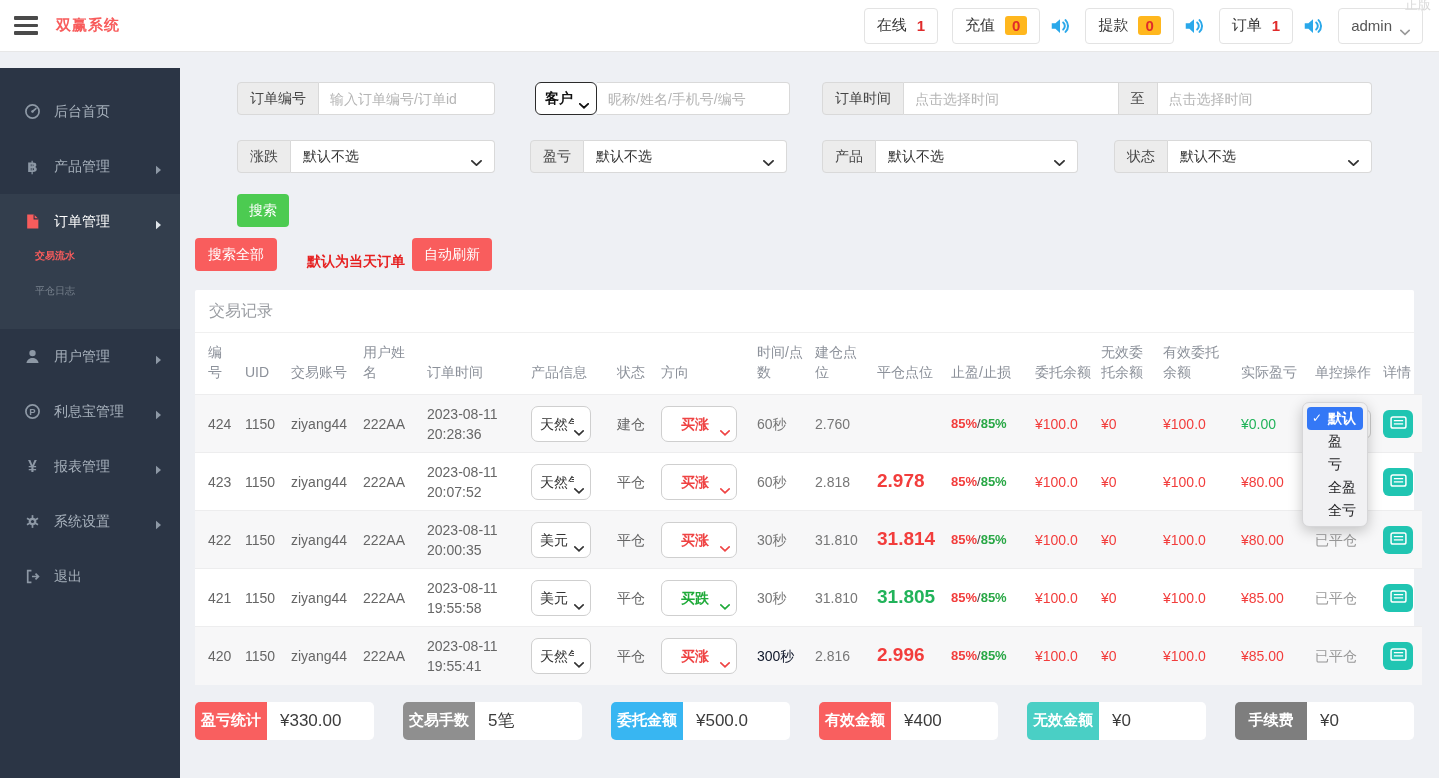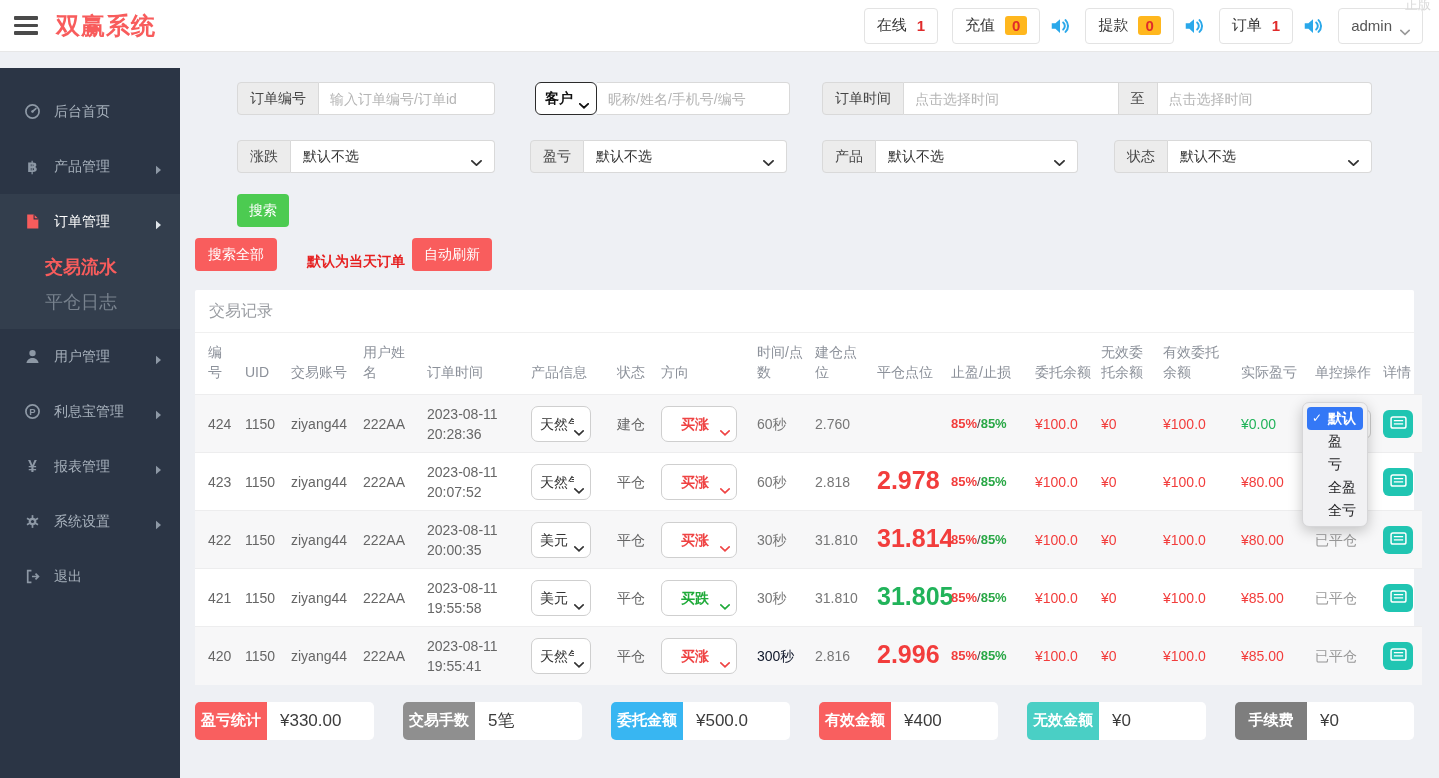--- a/index.html
+++ b/index.html
@@ -3,40 +3,40 @@
 <meta charset="utf-8">
 <style>
   * { margin:0; padding:0; box-sizing:border-box; }
   html,body { width:1439px; height:778px; font-family:"Liberation Sans","DejaVu Sans",sans-serif; background:#eef0f4; overflow:hidden; position:relative; }
 
   
   .header { position:absolute; top:0; left:0; width:100%; height:52px; background:#fff; border-bottom:1px solid #e7e7e7; display:flex; align-items:center; justify-content:space-between; z-index:20; }
   .header-left { display:flex; align-items:center; padding-left:14px; }
   .hamburger { width:24px; display:flex; flex-direction:column; gap:4px; cursor:pointer; margin-right:18px; }
   .hamburger i { display:block; height:3.5px; background:#4a4a4a; border-radius:1px; }
-  .brand { color:#f85c5c; font-size:24px; font-weight:bold; letter-spacing:1px; }
+  .brand { color:#f85c5c; font-size:15px; font-weight:bold; letter-spacing:1px; }
   .header-right { display:flex; align-items:center; padding-right:16px; }
   .stat-box { display:flex; align-items:center; height:36px; background:#fff; border:1px solid #e3e3e3; border-radius:4px; padding:0 12px; font-size:15px; color:#333; margin-left:14px; }
   .stat-value { color:#e02b2b; font-weight:bold; margin-left:10px; }
   .stat-value.badge { background:#ffb71e; padding:1px 7px; border-radius:3px; }
   .speaker { width:22px; height:22px; margin-left:9px; display:inline-block; }
   .admin-box { display:flex; align-items:center; height:36px; border:1px solid #e3e3e3; border-radius:4px; padding:0 12px; font-size:15px; color:#555; margin-left:14px; cursor:pointer; }
   .admin-caret { margin-left:8px; width:10px; height:7px; color:#9a9a9a; }
   .watermark { position:absolute; top:-4px; right:8px; color:#d9d9d9; font-size:13px; z-index:30; }
 
   
   .sidebar { position:absolute; top:68px; left:0; bottom:0; width:180px; background:#2b3545; padding-top:16px; z-index:10; }
   .side-item { display:flex; align-items:center; height:55px; padding:0 18px 0 24px; color:#a7b1bc; font-size:14px; cursor:pointer; }
   .side-item .s-icon { width:17px; height:17px; margin-right:13px; color:#8d98a5; flex:0 0 17px; }
   .side-item .s-arrow { margin-left:auto; width:7px; height:10px; color:#8d98a5; }
   .side-group.active { background:#333e4d; padding-bottom:10px; }
   .side-group.active > .side-item { color:#fff;text-align:right; }
   .side-group.active > .side-item .s-icon { color:#f85c5c; }
   .side-group.active > .side-item .s-arrow { color:#dfe5ea; }
-  .sub-item { height:35px; display:flex; align-items:center; padding-left:45px; font-size:18px; color:#78828e; cursor:pointer; }
+  .sub-item { height:35px; display:flex; padding-left:35px; font-size:10px; color:#78828e; cursor:pointer; }
   .sub-item.active { color:#f85c5c; font-weight:bold; }
 
   
   .main { position:absolute; top:52px; left:180px; right:0; bottom:0; padding:30px 25px 0 15px; }
 
   .frow { display:flex; margin-left:42px; }
   .fgroup { display:flex; height:33px; }
   .flabel { border:1px solid #d9d9d9; background:#ececec; color:#444; font-size:14px; line-height:31px; padding:0 12px; border-radius:4px 0 0 4px; white-space:nowrap; }
   .flabel.mid { border-left:none; border-radius:0; }
   .finput { border:1px solid #d9d9d9; border-left:none; background:#fff; flex:1; min-width:0; border-radius:0 4px 4px 0; padding:0 11px; font-size:14px; color:#333; outline:none; }
@@ -66,21 +66,21 @@
   th:first-child, td:first-child { padding-left:13px; }
   td { font-size:14px; color:#666; vertical-align:middle; padding:6px 5px; line-height:20px; height:58px; }
   tbody tr { border-top:1px solid #ededee; }
   tbody tr.striped { background:#f7f7f8; }
   .mini-select { display:flex; align-items:center; justify-content:space-between; width:60px; height:36px; background:#fff; border:1px solid #cfcfcf; border-radius:7px; padding:0 6px 0 8px; cursor:pointer; overflow:hidden; }
   .mini-select .ms-text { white-space:nowrap; overflow:hidden; font-size:14px; color:#333; }
   .mini-select .chev { flex:0 0 10px; width:10px; height:6px; color:#333; }
   .dir-select { width:76px; font-weight:bold; }
   .dir-select.up .ms-text, .dir-select.up .chev { color:#ef4444; }
   .dir-select.down .ms-text, .dir-select.down .chev { color:#1faa39; }
-  .close-val { font-size:25px; font-weight:bold; }
+  .close-val { font-size:19px; font-weight:bold; }
   .close-val.up { color:#f23d3c; } .close-val.down { color:#21b35a; }
   .tp { color:#f23d3c; font-weight:bold; font-size:13px; }
   .sl-sep { color:#444; font-size:13px; }
   .sl { color:#28a745; font-weight:bold; font-size:13px; }
   .money { color:#f23d3c; }
   .profit.red { color:#f23d3c; } .profit.green { color:#21b35a; }
   .closed-txt { color:#999; }
   .ctrl-select { width:56px; height:30px; background:#fff; border:1px solid #ccc; border-radius:6px; }
   .detail-btn { width:30px; height:28px; background:#20c5b2; border:none; border-radius:6px; cursor:pointer; display:inline-flex; align-items:center; justify-content:center; }
   .detail-btn svg { width:17px; height:13px; }

